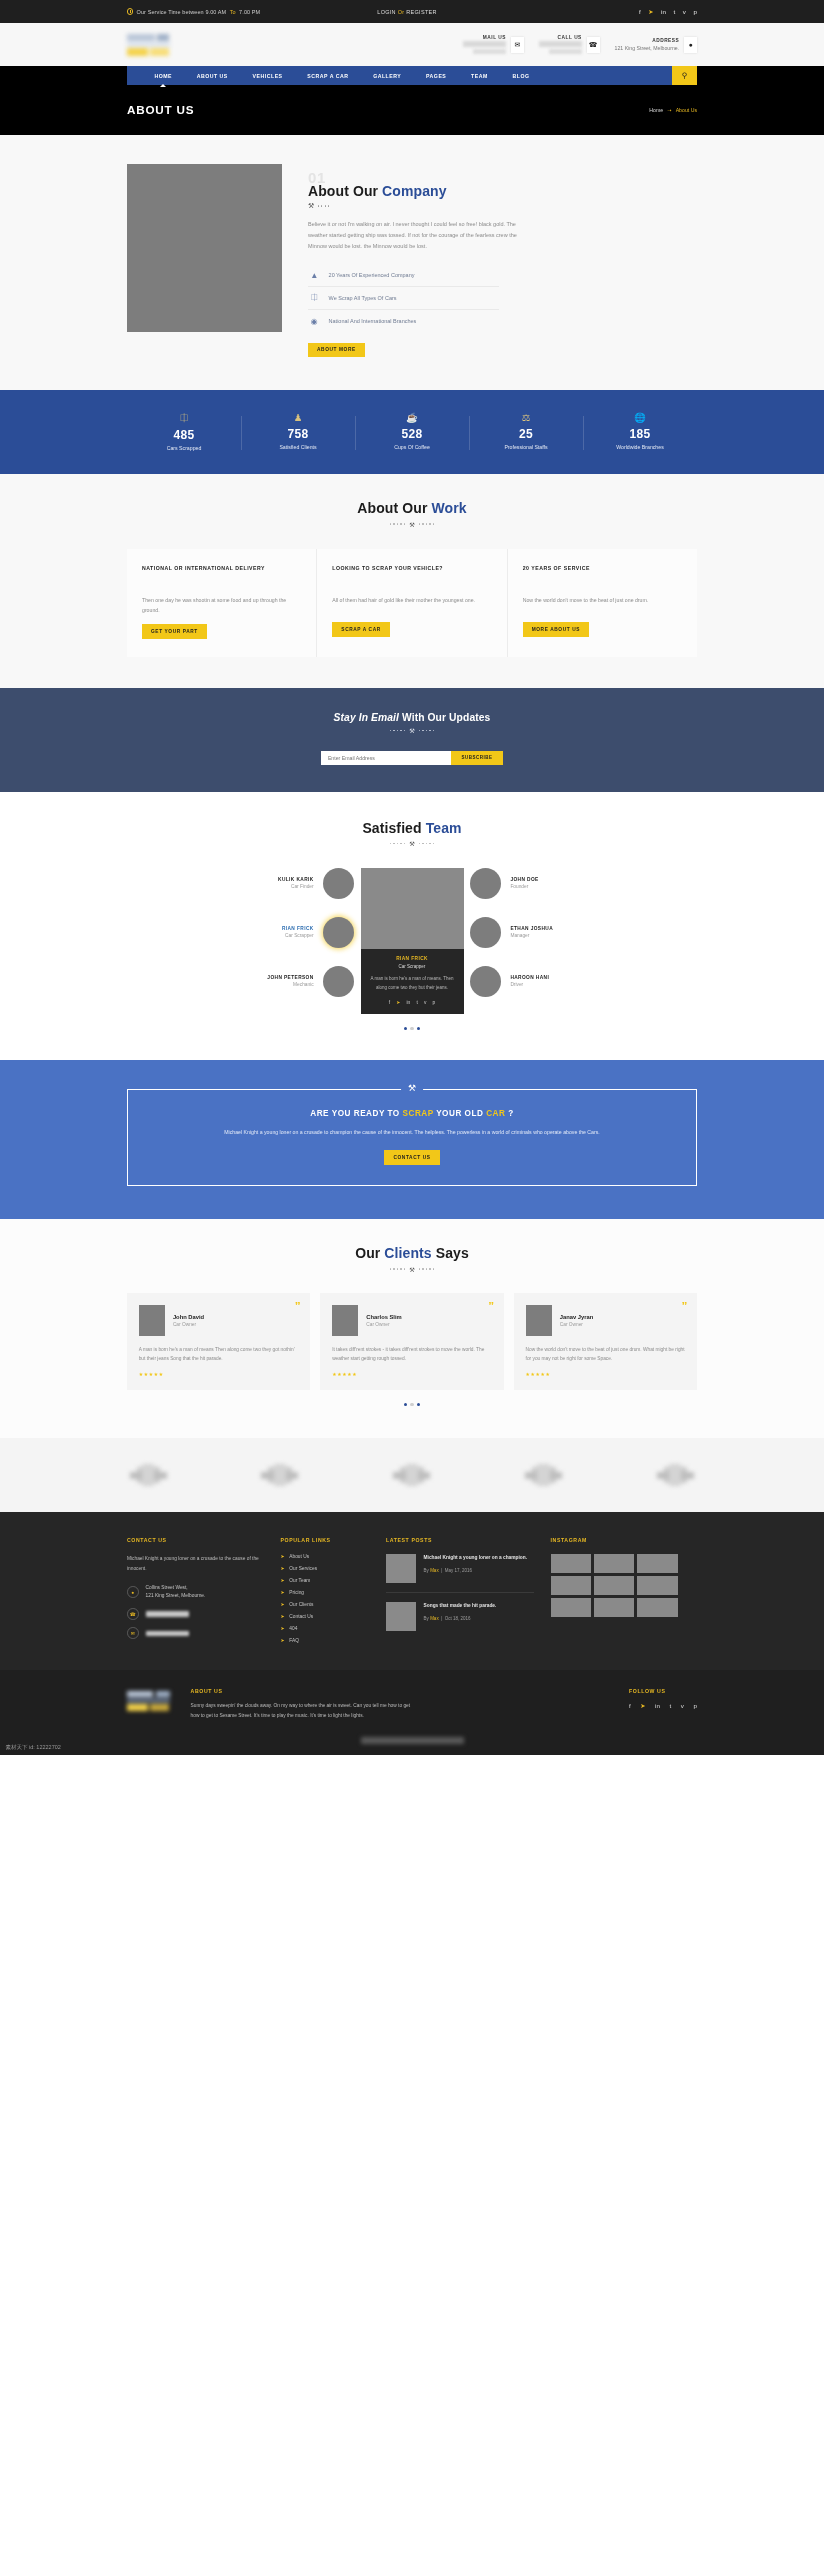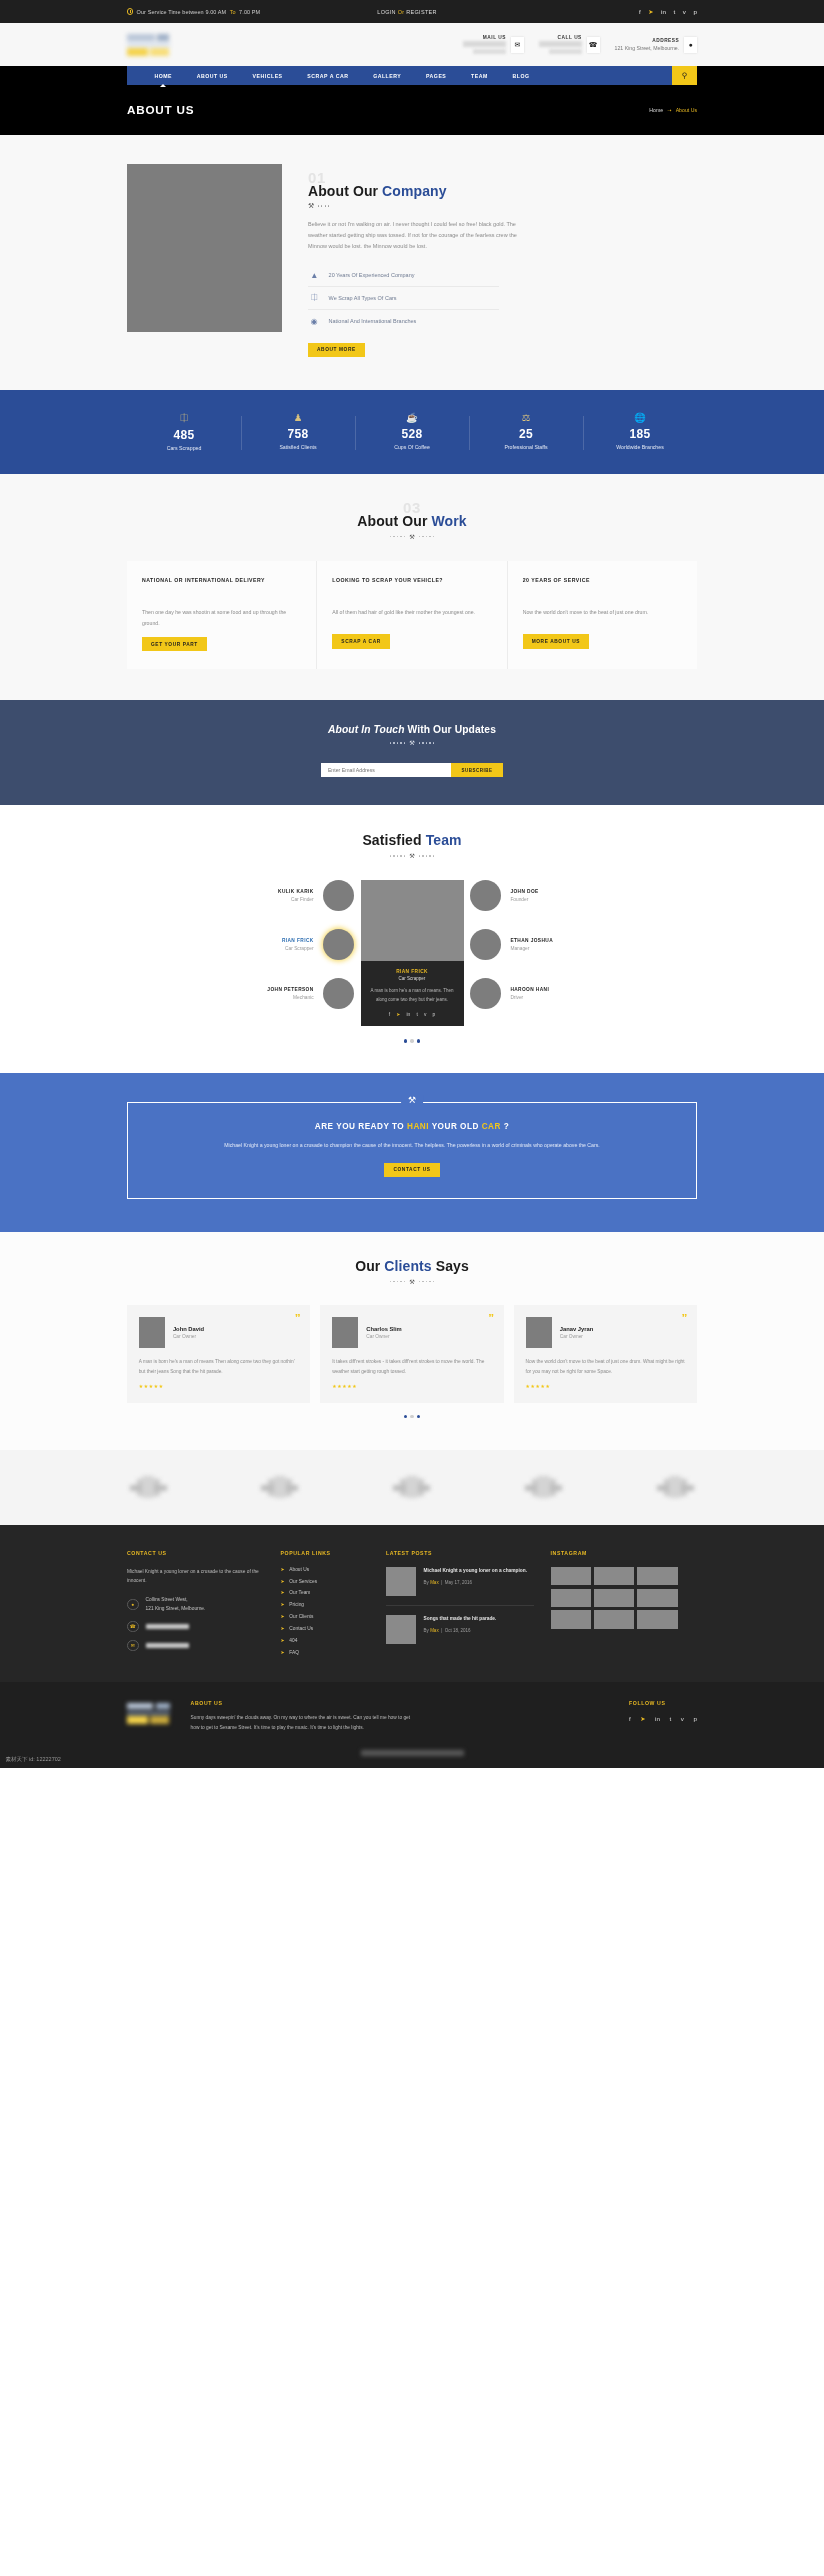--- a/index.html
+++ b/index.html
@@ -377,21 +377,20 @@
         <div class="ci">🌐</div>
         <div class="cv">185</div>
         <div class="cl">Worldwide Branches</div>
       </div>
     </div>
   </div>
 
   <div class="work">
     <div class="container">
       <div class="sec-center">
-        <div class="sec-num">03</div>
         <div class="sec-h">
           <span>About Our </span><span class="b">Work</span>
         </div>
         <div class="dots-c">
           <span class="dd">
               <i></i>
               <i></i>
               <i></i>
               <i></i>
               <i></i>
@@ -422,21 +421,21 @@
           <p>Now the world don't move to the beat of just one drum.</p>
           <div class="btn-y">MORE ABOUT US</div>
         </div>
       </div>
     </div>
   </div>
 
   <div class="news">
     <div class="container">
       <h2>
-        <em>About In Touch</em><span> With Our Updates</span>
+        <em>Stay In Email</em><span> With Our Updates</span>
       </h2>
       <div class="dots-c">
         <span class="dd">
             <i></i>
             <i></i>
             <i></i>
             <i></i>
             <i></i>
           </span>
         <span class="tool">⚒</span>
@@ -553,21 +552,21 @@
         <i class="on"></i>
       </div>
     </div>
   </div>
 
   <div class="cta">
     <div class="container">
       <div class="cta-box">
         <div class="notch">⚒</div>
         <h2>
-          <span>ARE YOU READY TO </span><span class="y">HANI</span><span> YOUR OLD </span><span class="y">CAR</span><span> ?</span>
+          <span>ARE YOU READY TO </span><span class="y">SCRAP</span><span> YOUR OLD </span><span class="y">CAR</span><span> ?</span>
         </h2>
         <p>Michael Knight a young loner on a crusade to champion the cause of the innocent. The helpless. The powerless in a world of criminals who operate above the Cars.</p>
         <div class="btn-y">CONTACT US</div>
       </div>
     </div>
   </div>
 
   <div class="testi">
     <div class="container">
       <div class="sec-center">

